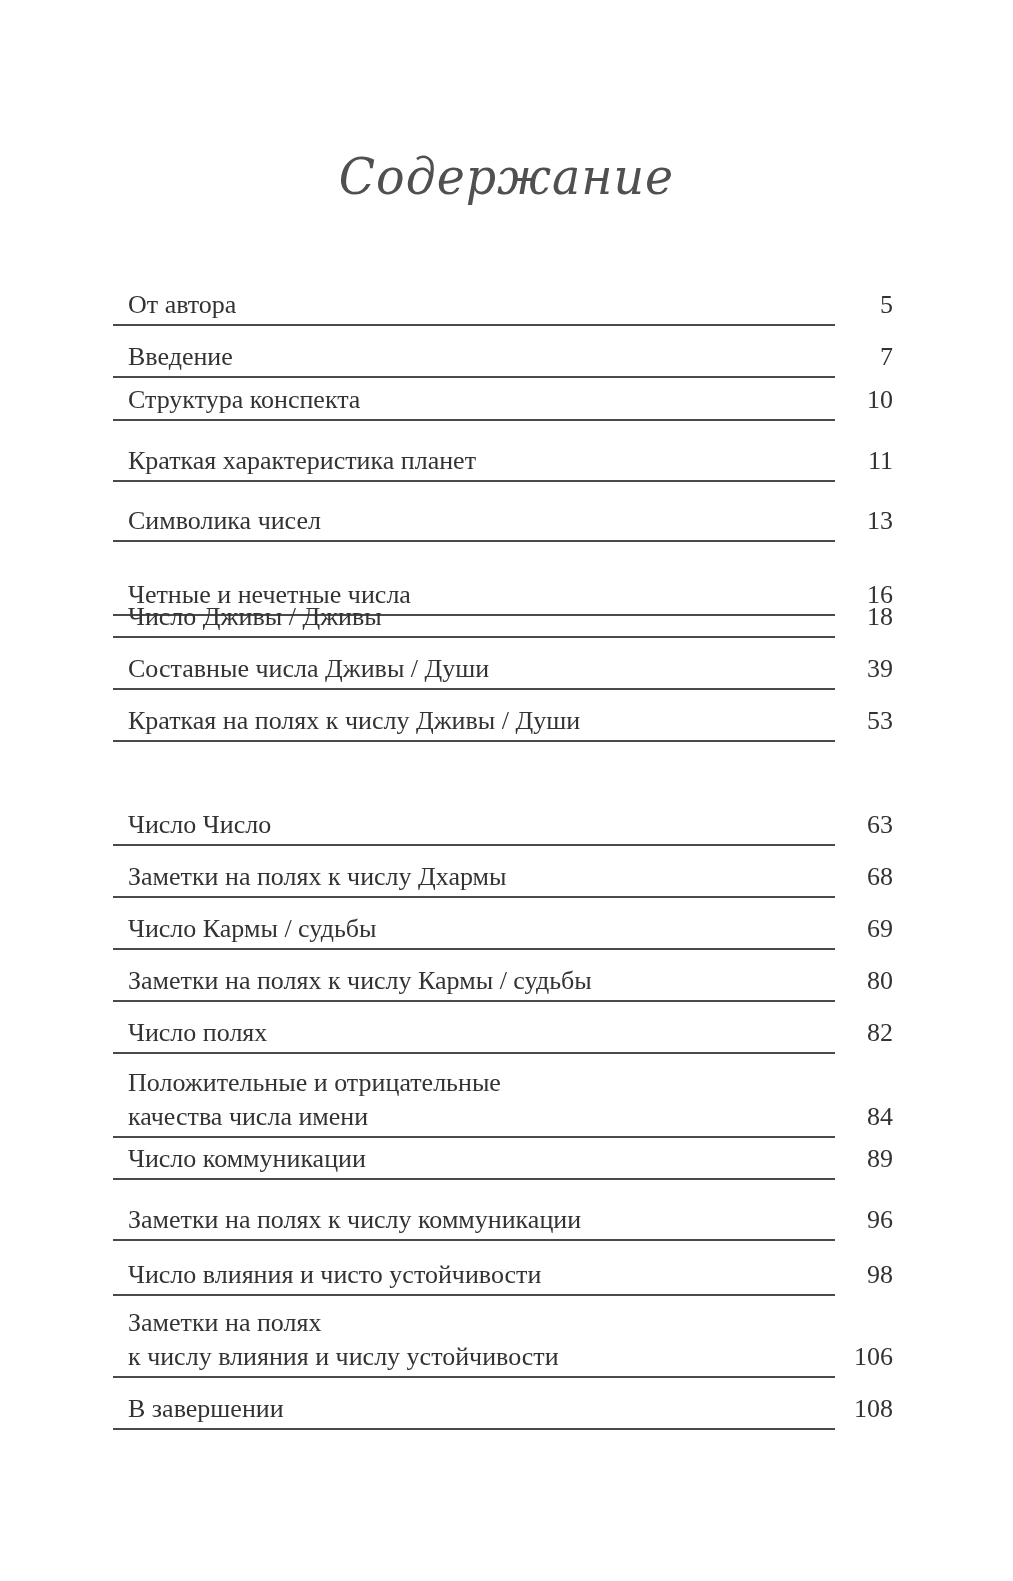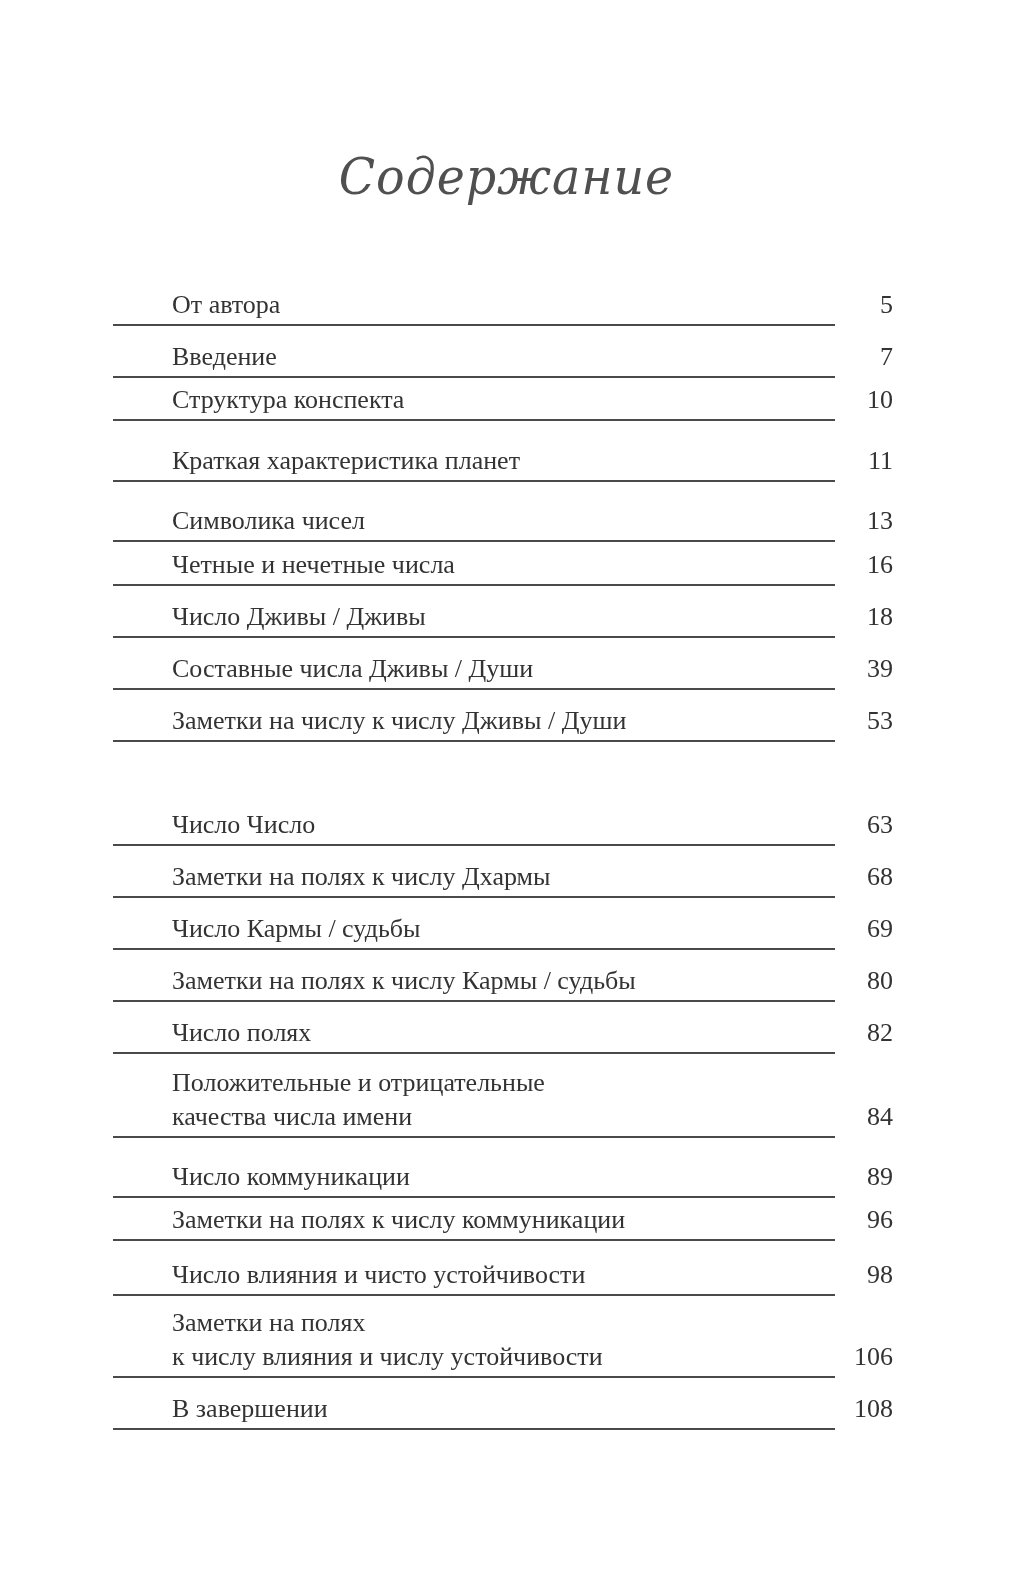--- a/index.html
+++ b/index.html
@@ -41,21 +41,20 @@
     width: 780px;
   }
   .toc-title {
     position: absolute;
     left: 15px;
     bottom: 4px;
     font-size: 26px;
     line-height: 34px;
     color: #333333;
     white-space: pre-line;
-    margin-left: 44px;
   }
   .toc-rule {
     position: absolute;
     left: 0;
     bottom: 0;
     width: 722px;
     height: 2px;
     background: #4a4a4a;
   }
   .toc-page {
@@ -92,37 +91,37 @@
   <div class="toc-entry" style="top:431px;height:51px;">
     <span class="toc-title">Краткая характеристика планет</span>
     <span class="toc-rule"></span>
     <span class="toc-page">11</span>
   </div>
   <div class="toc-entry" style="top:483px;height:59px;">
     <span class="toc-title">Символика чисел</span>
     <span class="toc-rule"></span>
     <span class="toc-page">13</span>
   </div>
-  <div class="toc-entry" style="top:535px;height:51px;">
+  <div class="toc-entry" style="top:565px;height:51px;">
     <span class="toc-title">Четные и нечетные числа</span>
     <span class="toc-rule"></span>
     <span class="toc-page">16</span>
   </div>
   <div class="toc-entry" style="top:587px;height:51px;">
     <span class="toc-title">Число Дживы / Дживы</span>
     <span class="toc-rule"></span>
     <span class="toc-page">18</span>
   </div>
   <div class="toc-entry" style="top:639px;height:51px;">
     <span class="toc-title">Составные числа Дживы / Души</span>
     <span class="toc-rule"></span>
     <span class="toc-page">39</span>
   </div>
   <div class="toc-entry" style="top:691px;height:51px;">
-    <span class="toc-title">Заметки на числу к числу Дживы / Души</span>
+    <span class="toc-title">Краткая на полях к числу Дживы / Души</span>
     <span class="toc-rule"></span>
     <span class="toc-page">53</span>
   </div>
   <div class="toc-entry" style="top:795px;height:51px;">
     <span class="toc-title">Число Число</span>
     <span class="toc-rule"></span>
     <span class="toc-page">63</span>
   </div>
   <div class="toc-entry" style="top:847px;height:51px;">
     <span class="toc-title">Заметки на полях к числу Дхармы</span>
@@ -143,21 +142,21 @@
     <span class="toc-title">Число полях</span>
     <span class="toc-rule"></span>
     <span class="toc-page">82</span>
   </div>
   <div class="toc-entry" style="top:1055px;height:83px;">
     <span class="toc-title">Положительные и отрицательные
 качества числа имени</span>
     <span class="toc-rule"></span>
     <span class="toc-page">84</span>
   </div>
-  <div class="toc-entry" style="top:1139px;height:59px;">
+  <div class="toc-entry" style="top:1139px;height:41px;">
     <span class="toc-title">Число коммуникации</span>
     <span class="toc-rule"></span>
     <span class="toc-page">89</span>
   </div>
   <div class="toc-entry" style="top:1191px;height:50px;">
     <span class="toc-title">Заметки на полях к числу коммуникации</span>
     <span class="toc-rule"></span>
     <span class="toc-page">96</span>
   </div>
   <div class="toc-entry" style="top:1243px;height:53px;">

